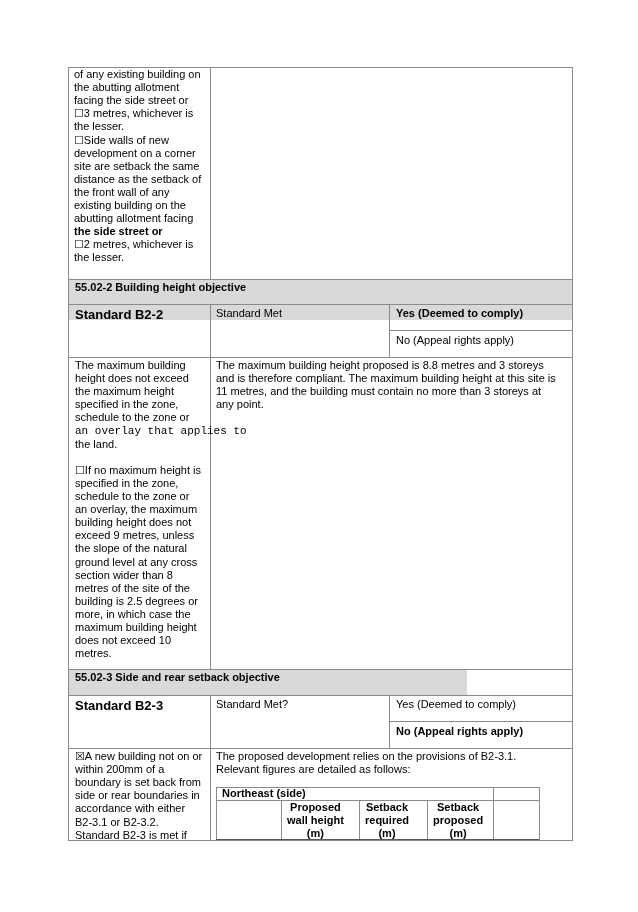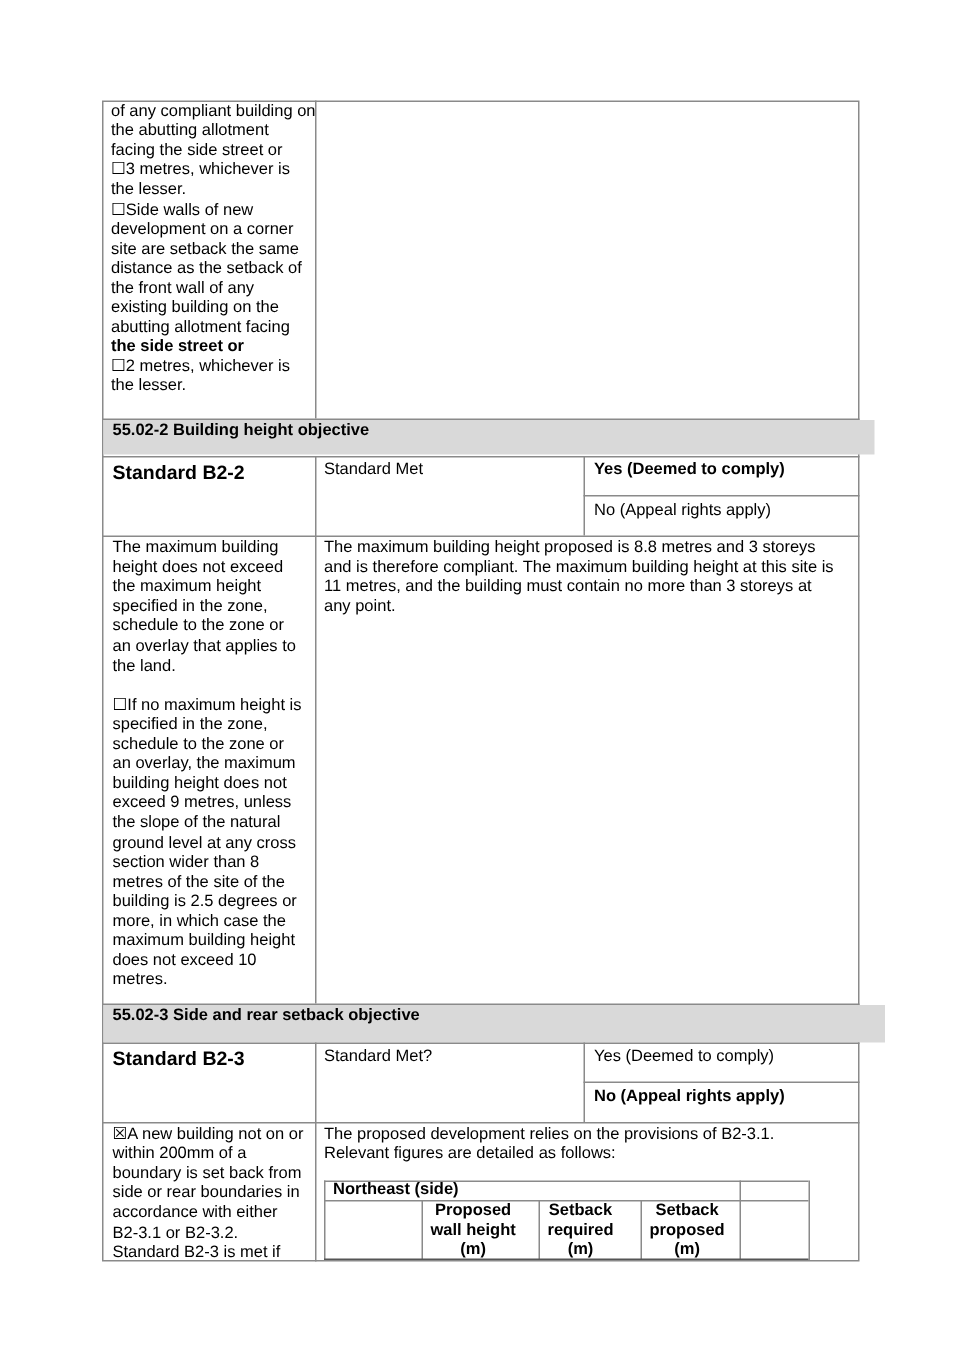--- a/index.html
+++ b/index.html
@@ -17,59 +17,59 @@
 </style>
 </head>
 <body>
 
 <div class="page">
 
   <div class="b" style="left:68px;top:67px;width:505px;height:774px;"></div>
 
   <div class="vl" style="left:210px;top:67px;height:212px;"></div>
   <div style="position:absolute;left:74px;top:68px;width:135px;">
-    <div class="txt" style="top:0px;white-space:nowrap;">of any compliant building on</div>
+    <div class="txt" style="top:0px;white-space:nowrap;">of any existing building on</div>
     <div class="txt" style="top:13.1px;white-space:nowrap;">the abutting allotment</div>
     <div class="txt" style="top:26.2px;white-space:nowrap;">facing the side street or</div>
     <div class="txt" style="top:39.3px;white-space:nowrap;">☐3 metres, whichever is</div>
     <div class="txt" style="top:52.4px;white-space:nowrap;">the lesser.</div>
     <div class="txt" style="top:65.5px;white-space:nowrap;">☐Side walls of new</div>
     <div class="txt" style="top:78.6px;white-space:nowrap;">development on a corner</div>
     <div class="txt" style="top:91.7px;white-space:nowrap;">site are setback the same</div>
     <div class="txt" style="top:104.8px;white-space:nowrap;">distance as the setback of</div>
     <div class="txt" style="top:117.9px;white-space:nowrap;">the front wall of any</div>
     <div class="txt" style="top:131px;white-space:nowrap;">existing building on the</div>
     <div class="txt" style="top:144.1px;white-space:nowrap;">abutting allotment facing</div>
     <div class="txt" style="top:157.2px;white-space:nowrap;font-weight:bold;">the side street or</div>
     <div class="txt" style="top:170.3px;white-space:nowrap;">☐2 metres, whichever is</div>
     <div class="txt" style="top:183.4px;white-space:nowrap;">the lesser.</div>
   </div>
 
   <div class="hl" style="left:68px;top:279px;width:505px;"></div>
-  <div class="sect" style="left:69px;top:280px;width:503px;height:23px;padding-left:11px;">
+  <div class="sect" style="left:69px;top:280px;width:503px;height:40px;">
     <div class="txt bold" style="left:6px;top:1px;white-space:nowrap;">55.02-2 Building height objective</div>
   </div>
   <div class="hl" style="left:68px;top:304px;width:505px;"></div>
 
   <div class="txt std" style="left:75px;top:307px;white-space:nowrap;">Standard B2-2</div>
   <div class="vl" style="left:210px;top:304px;height:365px;"></div>
   <div class="txt" style="left:216px;top:307px;white-space:nowrap;">Standard Met</div>
   <div class="vl" style="left:389px;top:304px;height:53px;"></div>
   <div class="txt bold" style="left:396px;top:307px;white-space:nowrap;">Yes (Deemed to comply)</div>
   <div class="hl" style="left:389px;top:330px;width:184px;"></div>
   <div class="txt" style="left:396px;top:334px;white-space:nowrap;">No (Appeal rights apply)</div>
   <div class="hl" style="left:68px;top:357px;width:505px;"></div>
 
   <div style="position:absolute;left:75px;top:359px;width:134px;">
     <div class="txt" style="top:0px;white-space:nowrap;">The maximum building</div>
     <div class="txt" style="top:13.1px;white-space:nowrap;">height does not exceed</div>
     <div class="txt" style="top:26.2px;white-space:nowrap;">the maximum height</div>
     <div class="txt" style="top:39.3px;white-space:nowrap;">specified in the zone,</div>
     <div class="txt" style="top:52.4px;white-space:nowrap;">schedule to the zone or</div>
-    <div class="txt" style="top:65.5px;white-space:nowrap;">an overlay that applies to</div>
+    <div class="txt" style="top:65.5px;white-space:nowrap;font-family:Liberation Mono, monospace;">an overlay that applies to</div>
     <div class="txt" style="top:78.6px;white-space:nowrap;">the land.</div>
     <div class="txt" style="top:104.8px;white-space:nowrap;text-align:center;">☐If no maximum height is</div>
     <div class="txt" style="top:117.9px;white-space:nowrap;">specified in the zone,</div>
     <div class="txt" style="top:131px;white-space:nowrap;">schedule to the zone or</div>
     <div class="txt" style="top:144.1px;white-space:nowrap;">an overlay, the maximum</div>
     <div class="txt" style="top:157.2px;white-space:nowrap;">building height does not</div>
     <div class="txt" style="top:170.3px;white-space:nowrap;">exceed 9 metres, unless</div>
     <div class="txt" style="top:183.4px;white-space:nowrap;">the slope of the natural</div>
     <div class="txt" style="top:196.5px;white-space:nowrap;">ground level at any cross</div>
     <div class="txt" style="top:209.6px;white-space:nowrap;">section wider than 8</div>
@@ -82,21 +82,21 @@
   </div>
 
   <div style="position:absolute;left:216px;top:359px;width:354px;">
     <div class="txt" style="top:0px;white-space:nowrap;">The maximum building height proposed is 8.8 metres and 3 storeys</div>
     <div class="txt" style="top:13.1px;white-space:nowrap;">and is therefore compliant. The maximum building height at this site is</div>
     <div class="txt" style="top:26.2px;white-space:nowrap;">11 metres, and the building must contain no more than 3 storeys at</div>
     <div class="txt" style="top:39.3px;white-space:nowrap;">any point.</div>
   </div>
 
   <div class="hl" style="left:68px;top:669px;width:505px;"></div>
-  <div class="sect" style="left:69px;top:670px;width:521px;height:25px;">
+  <div class="sect" style="left:69px;top:670px;width:398px;height:25px;">
     <div class="txt bold" style="left:6px;top:1px;white-space:nowrap;">55.02-3 Side and rear setback objective</div>
   </div>
   <div class="hl" style="left:68px;top:695px;width:505px;"></div>
 
   <div class="txt std" style="left:75px;top:698px;white-space:nowrap;">Standard B2-3</div>
   <div class="vl" style="left:210px;top:695px;height:146px;"></div>
   <div class="txt" style="left:216px;top:698px;white-space:nowrap;">Standard Met?</div>
   <div class="vl" style="left:389px;top:695px;height:53px;"></div>
   <div class="txt" style="left:396px;top:698px;white-space:nowrap;">Yes (Deemed to comply)</div>
   <div class="hl" style="left:389px;top:721px;width:184px;"></div>

